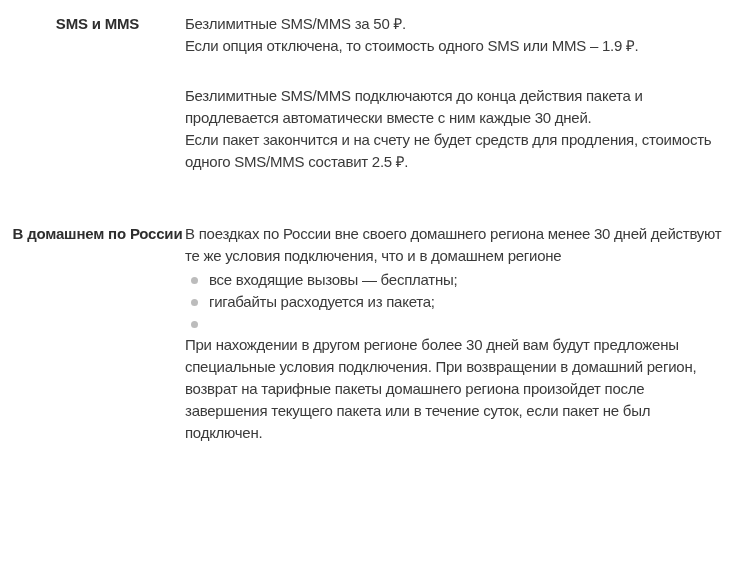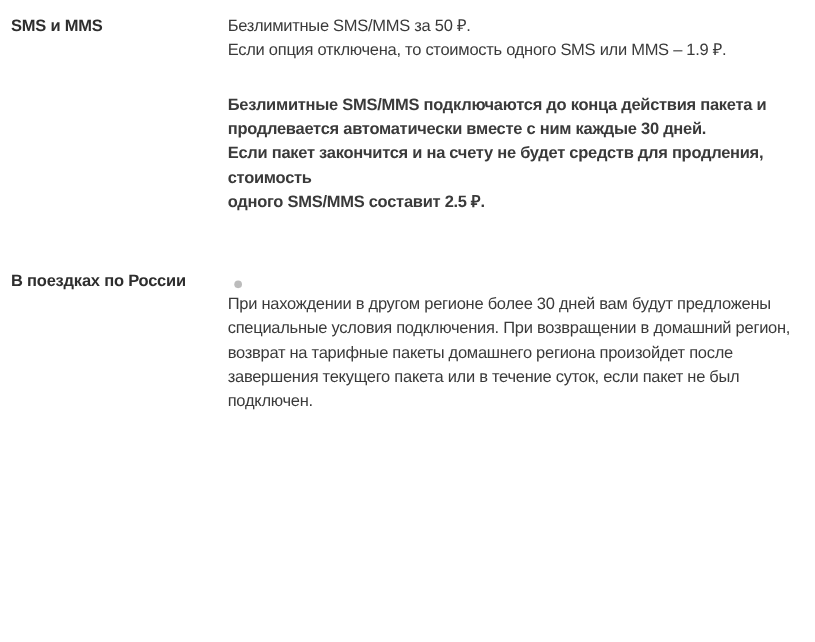--- a/index.html
+++ b/index.html
@@ -27,35 +27,34 @@
     margin-top: 50px;
   }
   .section-label {
     flex: 0 0 175px;
     width: 175px;
     font-size: 15px;
     line-height: 22px;
     font-weight: bold;
     color: #2e2e2e;
     letter-spacing: -0.2px;
+    text-align: center;
   }
   .section-content {
     flex: 1 1 auto;
     max-width: 556px;
     font-size: 15px;
     line-height: 22px;
     letter-spacing: -0.25px;
-    margin-left: 22px;
   }
   .para {
     margin: 0;
   }
   .para + .para {
     margin-top: 28px;
-    font-weight: bold;
   }
   ul.bullet-list {
     list-style: none;
     margin: 2px 0 0 0;
     padding: 0;
   }
   ul.bullet-list li {
     position: relative;
     padding-left: 24px;
     margin: 0;
@@ -80,22 +79,25 @@
 
   <section class="section">
     <div class="section-label">SMS и MMS</div>
     <div class="section-content">
       <p class="para">Безлимитные SMS/MMS за 50 ₽.<br>Если опция отключена, то стоимость одного SMS или MMS – 1.9 ₽.</p>
       <p class="para">Безлимитные SMS/MMS подключаются до конца действия пакета и<br>продлевается автоматически вместе с ним каждые 30 дней.<br>Если пакет закончится и на счету не будет средств для продления, стоимость<br>одного SMS/MMS составит 2.5 ₽.</p>
     </div>
   </section>
 
   <section class="section">
-    <div class="section-label">В поездках по России</div>
+    <div class="section-label">В домашнем по России</div>
     <div class="section-content">
+      <p class="para">В поездках по России вне своего домашнего региона менее 30 дней действуют<br>те же условия подключения, что и в домашнем регионе</p>
       <ul class="bullet-list">
+          <li><span class="dot"></span><span>все входящие вызовы — бесплатны;</span></li>
+          <li><span class="dot"></span><span>гигабайты расходуется из пакета;</span></li>
           <li><span class="dot"></span></li>
         </ul>
       <p class="para outro">При нахождении в другом регионе более 30 дней вам будут предложены<br>специальные условия подключения. При возвращении в домашний регион,<br>возврат на тарифные пакеты домашнего региона произойдет после<br>завершения текущего пакета или в течение суток, если пакет не был<br>подключен.</p>
     </div>
   </section>
 
 </div>
 
 </body></html>

